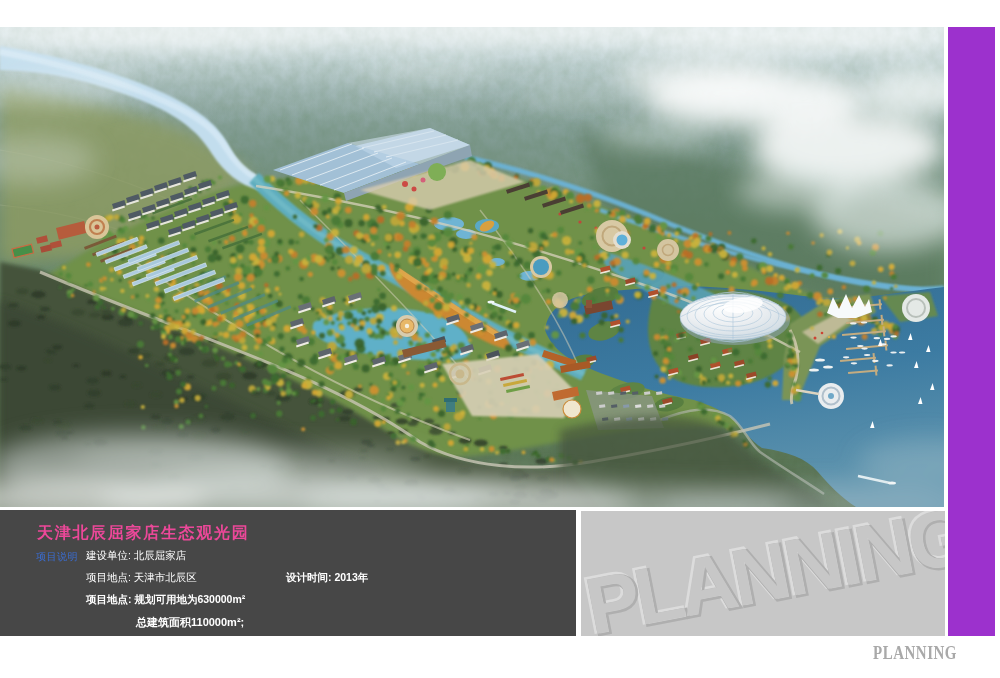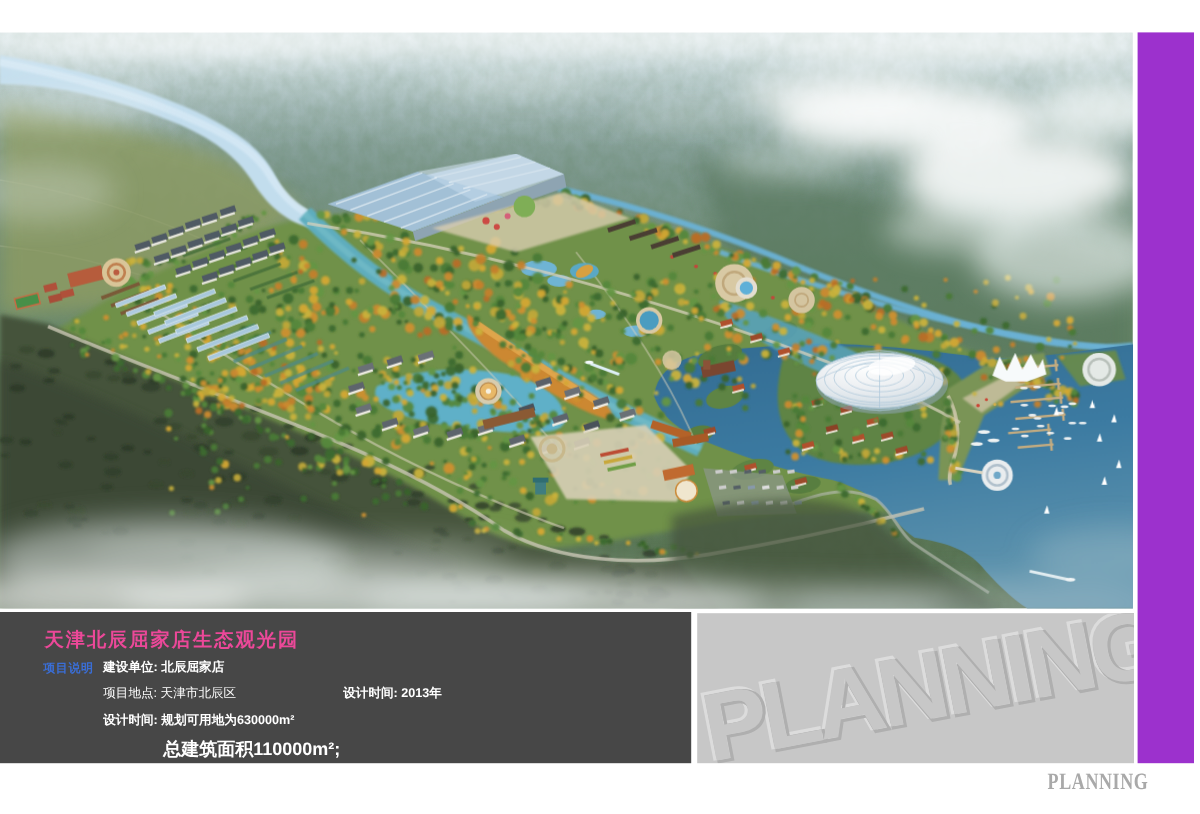--- a/index.html
+++ b/index.html
@@ -2207,31 +2207,31 @@
       <ellipse cx="928.0" cy="462.0" rx="70.0" ry="24.0" fill="#c8d6da" opacity="0.25"></ellipse>
     </g>
 </svg>
 
 <div class="abs" style="left:948px;top:27px;width:47px;height:609px;background:#9c31cd"></div>
 
 <div class="abs" style="left:0;top:510px;width:576px;height:126px;background:#474747"></div>
 
 <div class="abs" style="left:37px;top:523px;color:#ec4899;font-size:16px;font-weight:bold;letter-spacing:1.7px">天津北辰屈家店生态观光园</div>
 
-<div class="abs" style="left:36px;top:550px;color:#3a6ed6;font-size:10px;font-weight:bold;letter-spacing:0.5px">项目说明</div>
-
-<div class="abs" style="left:86px;top:549px;color:#ffffff;font-size:10.5px;font-weight:bold">建设单位: 北辰屈家店</div>
+<div class="abs" style="left:36px;top:550px;color:#3a6ed6;font-size:10px;font-weight:normal;letter-spacing:0.5px">项目说明</div>
+
+<div class="abs" style="left:86px;top:549px;color:#ffffff;font-size:10.5px;font-weight:normal">建设单位: 北辰屈家店</div>
 
 <div class="abs" style="left:86px;top:571px;color:#ffffff;font-size:10.5px;font-weight:normal">项目地点: 天津市北辰区</div>
 
 <div class="abs" style="left:286px;top:571px;color:#ffffff;font-size:10.5px;font-weight:bold">设计时间: 2013年</div>
 
-<div class="abs" style="left:86px;top:593px;color:#ffffff;font-size:10.5px;font-weight:bold">设计时间: 规划可用地为630000m²</div>
-
-<div class="abs" style="left:136px;top:615px;color:#ffffff;font-size:15px;font-weight:bold">总建筑面积110000m²;</div>
+<div class="abs" style="left:86px;top:593px;color:#ffffff;font-size:10.5px;font-weight:bold">项目地点: 规划可用地为630000m²</div>
+
+<div class="abs" style="left:136px;top:615px;color:#ffffff;font-size:11px;font-weight:bold">总建筑面积110000m²;</div>
 
 <div class="abs" style="left:581px;top:511px;width:364px;height:125px;background:#c7c7c7;overflow:hidden">
 
 <svg width="364" height="125">
 <g transform="rotate(-11 182 62)" font-family="Liberation Sans, sans-serif" font-weight="bold" font-size="80" letter-spacing="-4">
 <text x="1" y="88.5" fill="none" stroke="#dcdcdc" stroke-width="2.6">PLANNING</text>
 <text x="4" y="91.5" fill="none" stroke="#afafaf" stroke-width="2.6">PLANNING</text>
 <text x="2.5" y="90" fill="#c7c7c7">PLANNING</text>
 </g>
 </svg>

